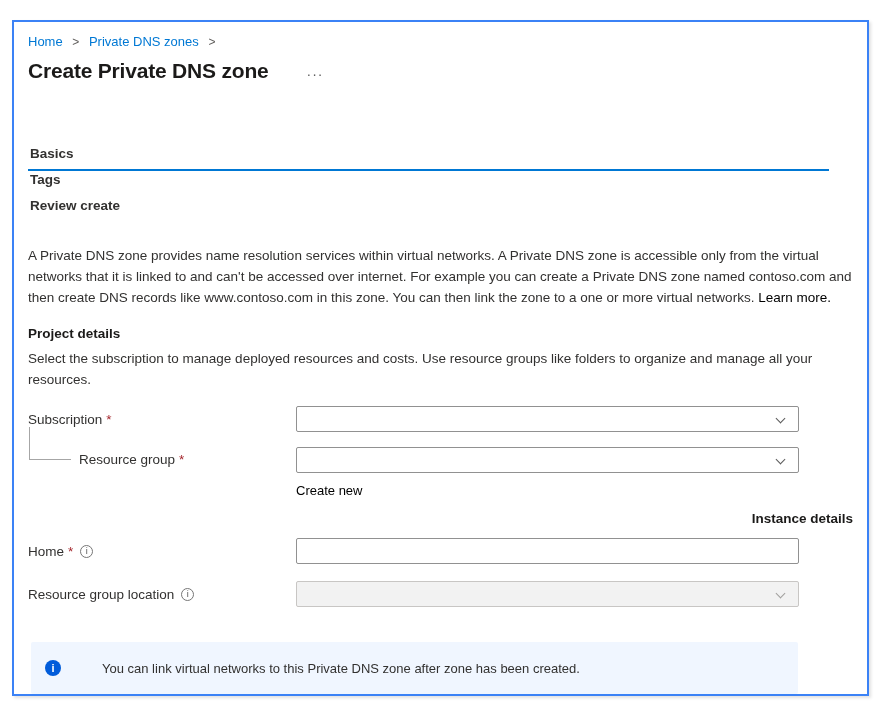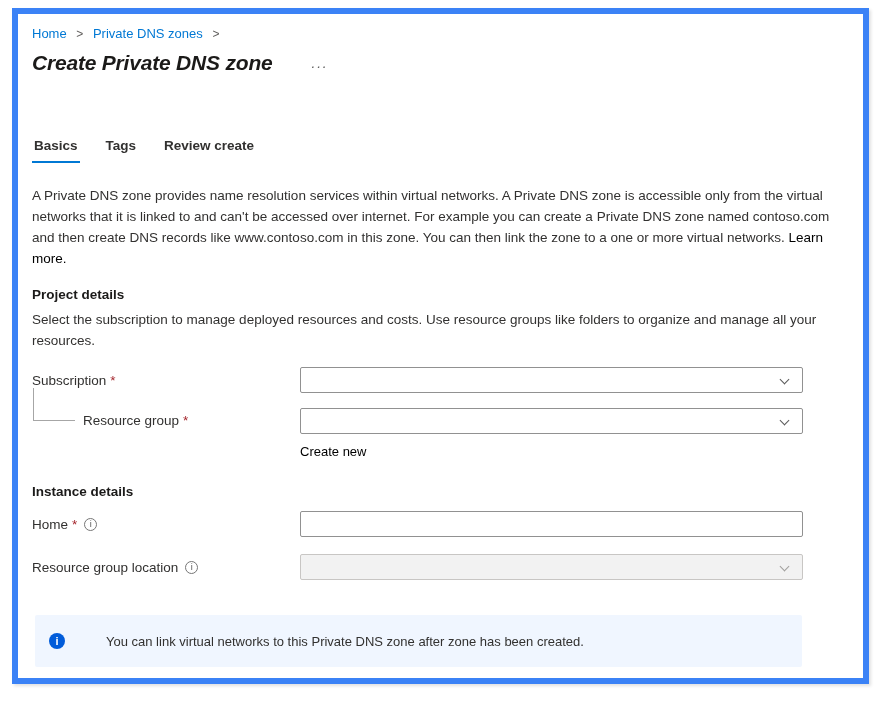--- a/index.html
+++ b/index.html
@@ -6,45 +6,45 @@
   html, body { margin: 0; padding: 0; }
   body {
     width: 891px; height: 702px;
     background: #ffffff;
     font-family: "Liberation Sans", sans-serif;
     color: #323130;
     position: relative;
   }
   .card {
     position: absolute;
-    left: 12px; top: 8px;
+    left: 12px; top: 20px;
     width: 857px; height: 676px;
     background: #ffffff;
-    border: 6px solid #3b82f6;
+    border: 2px solid #3b82f6;
     box-shadow: 2px 2px 3px rgba(0,0,0,0.12);
     padding: 12px 14px 0 14px;
     overflow: hidden;
   }
   
   .breadcrumb { font-size: 13px; line-height: 16px; }
   .crumb { color: #0078d4; text-decoration: none; cursor: pointer; }
   .crumb-sep { color: #605e5c; margin: 0 6px; font-size: 12px; }
   
-  .title-row { margin-top: 9px; display: flex; align-items: center; font-style: italic; }
+  .title-row { margin-top: 9px; display: flex; align-items: center; }
   .title-row h1 {
     margin: 0; font-size: 21px; font-weight: 700;
     color: #1b1a19; letter-spacing: -0.2px;
   }
   .ellipsis {
     margin-left: 38px; margin-top: 6px;
     color: #5f5f5f; font-size: 14px; letter-spacing: 1px;
     cursor: pointer; user-select: none;
   }
   
-  .tabs { margin-top: 62px; display: flex; }
+  .tabs { margin-top: 62px; display: flex; flex-direction: column; }
   .tab {
     font-size: 13.5px; line-height: 17px;
     padding: 0 2px 7px 2px;
     margin-right: 24px;
     color: #323130; cursor: pointer;
     border-bottom: 2px solid transparent;
     font-weight: bold;
   }
   .tab.active { font-weight: 700; border-bottom: 2px solid #0078d4; }
   
@@ -194,21 +194,21 @@
     </div>
     <div class="control-cell">
       <div class="dropdown">
         <span></span>
         <span class="chevron"></span>
       </div>
       <a class="link create-new">Create new</a>
     </div>
   </div>
 
-  <h2 class="section-heading" style="margin-top:24px;">Instance details</h2>
+  <h2 class="section-heading" style="margin-top:12px;text-align:right;">Instance details</h2>
 
   <div class="form-row row-name">
     <div class="label-cell">
       <span class="label">Home</span>
       <span class="req">*</span>
       <span class="info-icon">i</span>
     </div>
     <div class="control-cell">
       <input class="text-input" type="text" value="" style="">
     </div>

